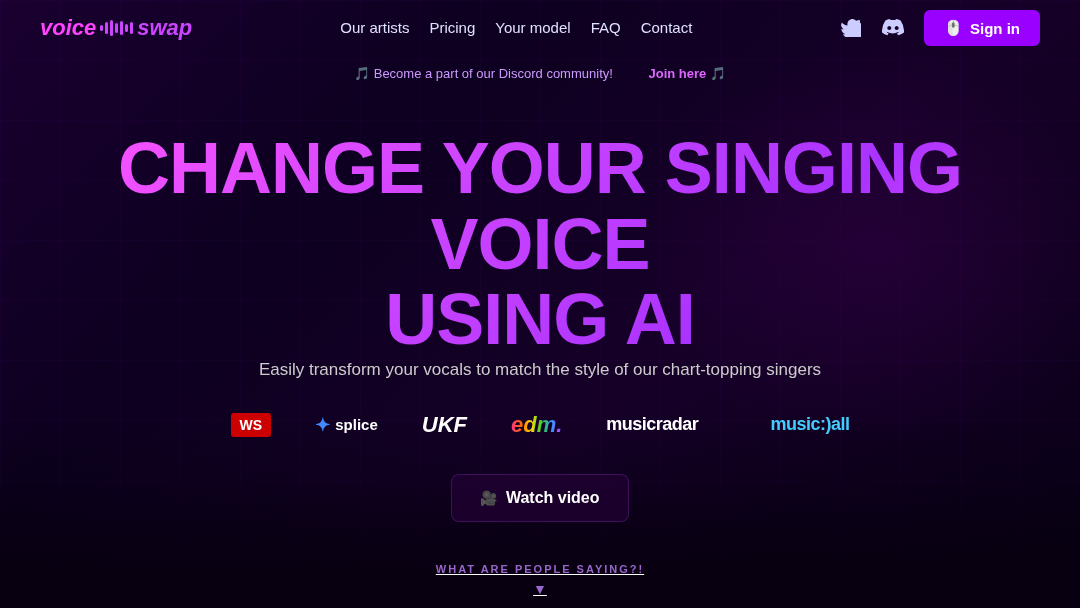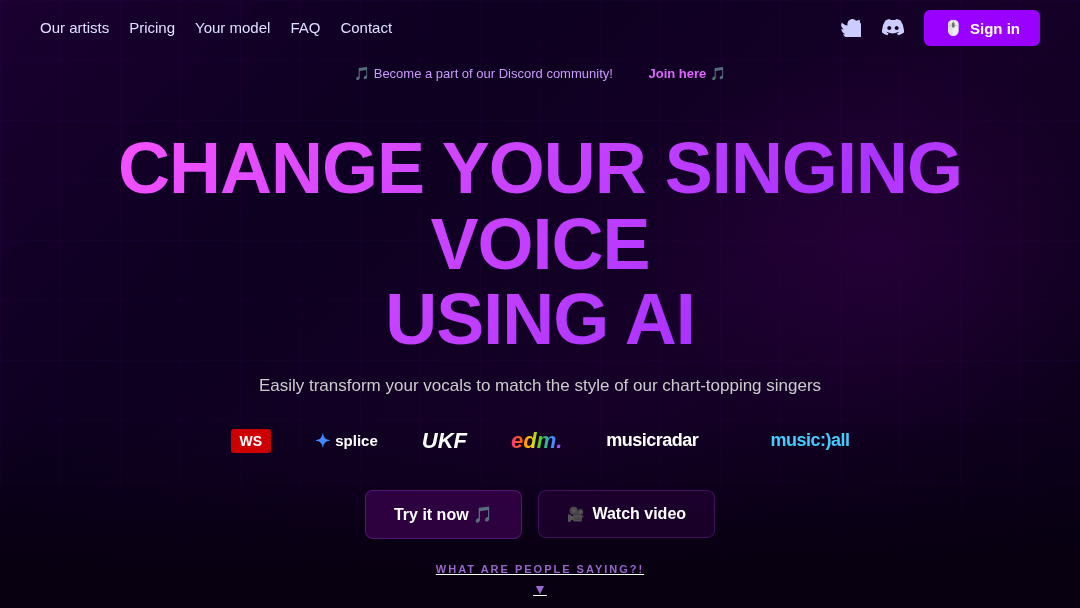--- a/index.html
+++ b/index.html
@@ -182,21 +182,21 @@
 
     .hero-title {
       font-size: 72px;
       font-weight: 900;
       line-height: 1.05;
       text-transform: uppercase;
       background: linear-gradient(135deg, #ff55ff 0%, #cc44ff 40%, #aa33ff 70%, #ff55ff 100%);
       -webkit-background-clip: text;
       -webkit-text-fill-color: transparent;
       background-clip: text;
-      margin-bottom: 18px;
+      margin-bottom: 2px;
       letter-spacing: -1px;
     }
 
     .hero-subtitle {
       font-size: 17px;
       color: #ccc;
       font-weight: 400;
       margin-bottom: 32px;
     }
 
@@ -342,20 +342,33 @@
     }
   </style>
 </head>
 <body>
 
 <div class="bg-overlay"></div>
 <div class="bg-grid"></div>
 <div class="bg-shapes"></div>
 
 <nav class="navbar">
+  <div class="logo">
+    <span class="logo-text-voice">voice</span>
+    <div class="logo-waveform">
+      <span style="height:6px"></span>
+      <span style="height:12px"></span>
+      <span style="height:16px"></span>
+      <span style="height:10px"></span>
+      <span style="height:14px"></span>
+      <span style="height:8px"></span>
+      <span style="height:12px"></span>
+    </div>
+    <span class="logo-text-swap">swap</span>
+  </div>
 
   <ul class="nav-links">
     <li>
       <a href="#">Our artists</a>
     </li>
     <li>
       <a href="#">Pricing</a>
     </li>
     <li>
       <a href="#">Your model</a>
@@ -407,21 +420,20 @@
       <span class="logo-splice-star">✦</span>
       <span>splice</span>
     </span>
     <span class="logo-ukf">UKF</span>
     <span class="logo-edm">edm.</span>
     <span class="logo-musicradar">musicradar</span>
     <span class="logo-musicall">music:)all</span>
   </div>
 
   <div class="cta-buttons">
-    <button class="btn-try">Try it now 🎵</button>
     <button class="btn-watch">
       <span class="video-icon">🎥</span>
       <span>Watch video</span>
     </button>
   </div>
 </section>
 
 <div class="bottom-wave"></div>
 
 <div class="bottom-section">

